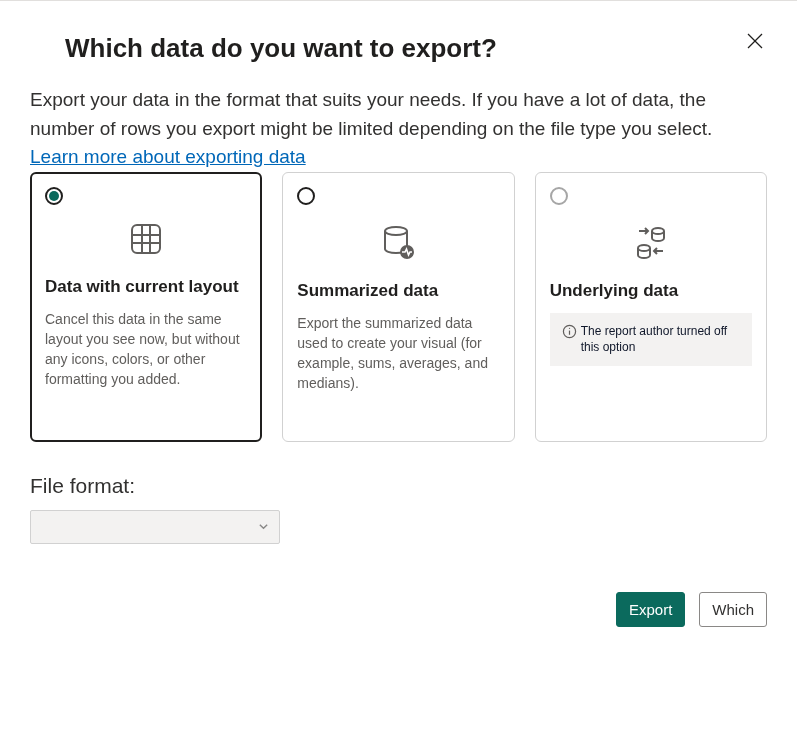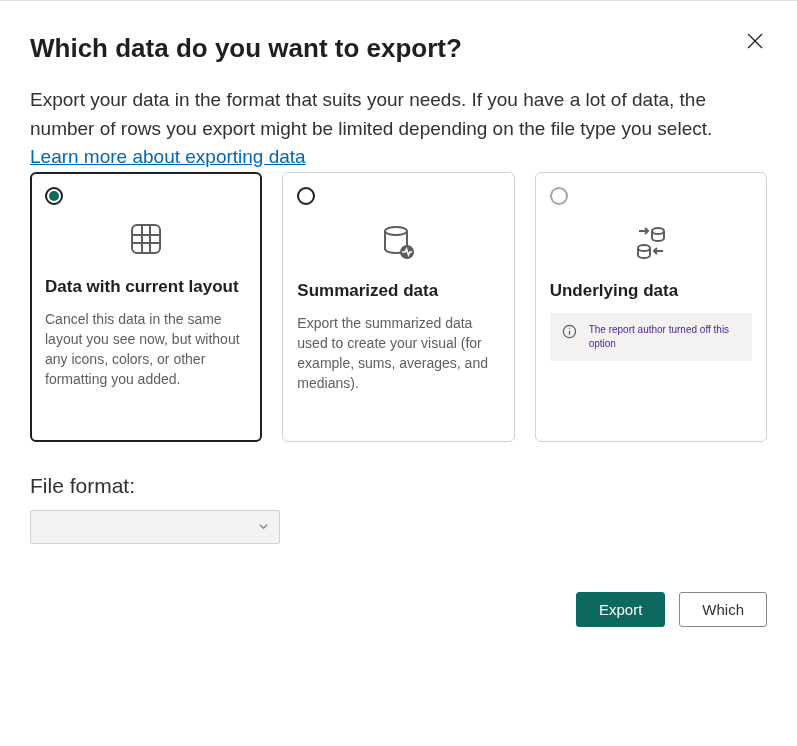--- a/index.html
+++ b/index.html
@@ -28,20 +28,21 @@
       align-items: center;
       justify-content: center;
     }
     .close-btn svg { width: 16px; height: 16px; }
     .title {
       font-size: 26px;
       font-weight: 600;
       color: #201f1e;
       margin-bottom: 22px;
       padding-right: 40px;
+      margin-left: 35px;
     }
     .subtitle {
       font-size: 19px;
       line-height: 1.5;
       color: #323130;
       padding-right: 2px;
     }
     .subtitle a {
       color: #0067b8;
       text-decoration: underline;
@@ -94,24 +95,24 @@
       margin-bottom: 12px;
     }
     .card-desc {
       font-size: 14px;
       line-height: 1.45;
       color: #605e5c;
     }
     .card-disabled-msg {
       background: #f3f2f1;
       padding: 10px 12px;
-      font-size: 10px;
-      color: #4c1d95;
-      display: flex;
-      gap: 12px;
+      font-size: 12px;
+      color: #0f172a;
+      display: flex;
+      gap: 4px;
       line-height: 1.4;
     }
     .card-disabled-msg .info-icon { flex-shrink: 0; margin-top: 1px; }
     .ff-label {
       font-size: 21px;
       color: #323130;
       margin-bottom: 12px;
     }
     .ff-select {
       display: inline-flex;
@@ -128,21 +129,21 @@
     }
     .ff-select .chev { margin-left: auto; }
     .footer {
       display: flex;
       gap: 14px;
       justify-content: flex-end;
       margin-top: 48px;
     }
     .btn {
       font-size: 15px;
-      padding: 8px 22px;
+      padding: 8px 12px;
       border-radius: 3px;
       border: 1px solid transparent;
       cursor: pointer;
       font-family: inherit;
     }
     .btn-primary { background: #0b6a5d; color: #fff; border-color: #0b6a5d; }
     .btn-secondary { background: #fff; color: #323130; border-color: #8a8886; }
   </style>
 </head>
 <body>

